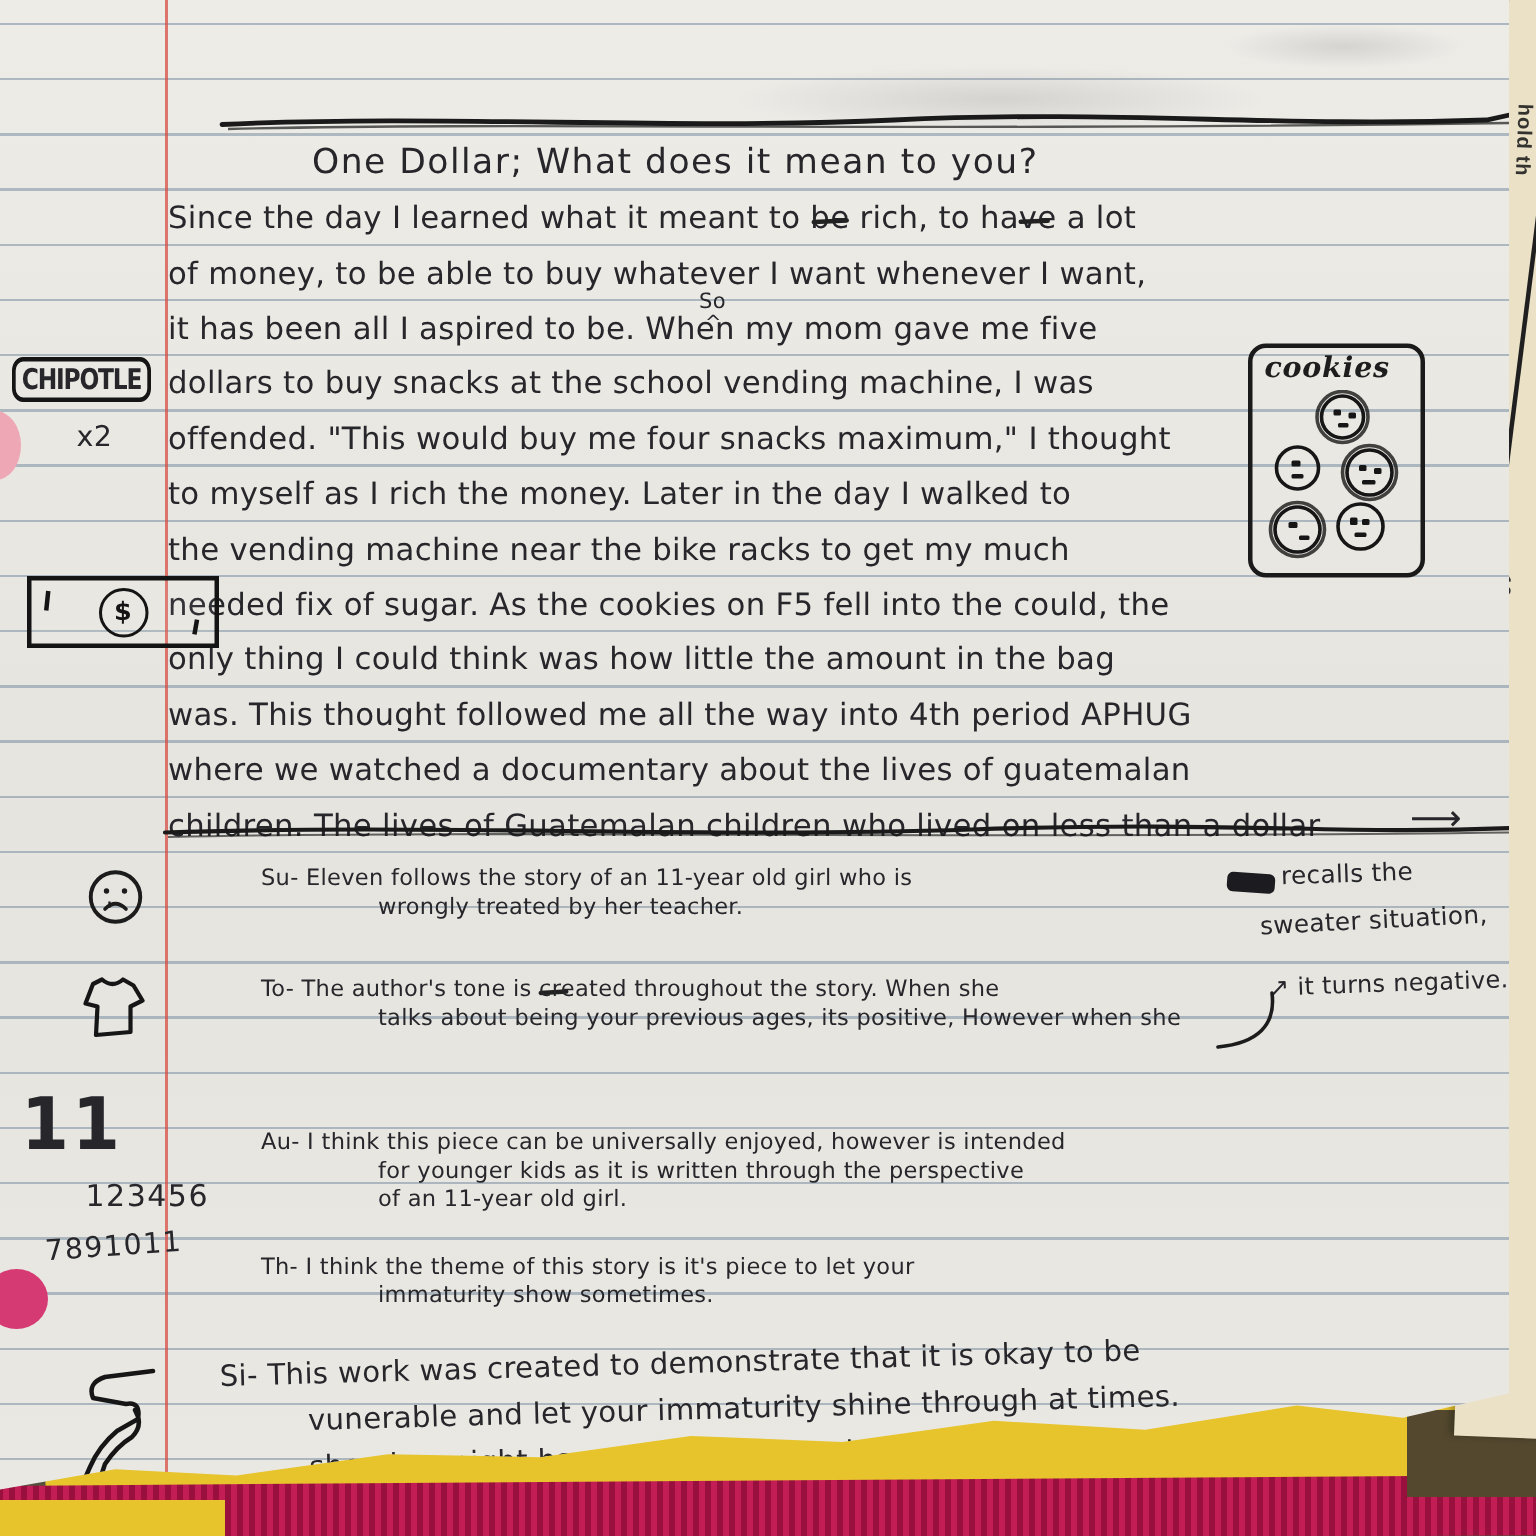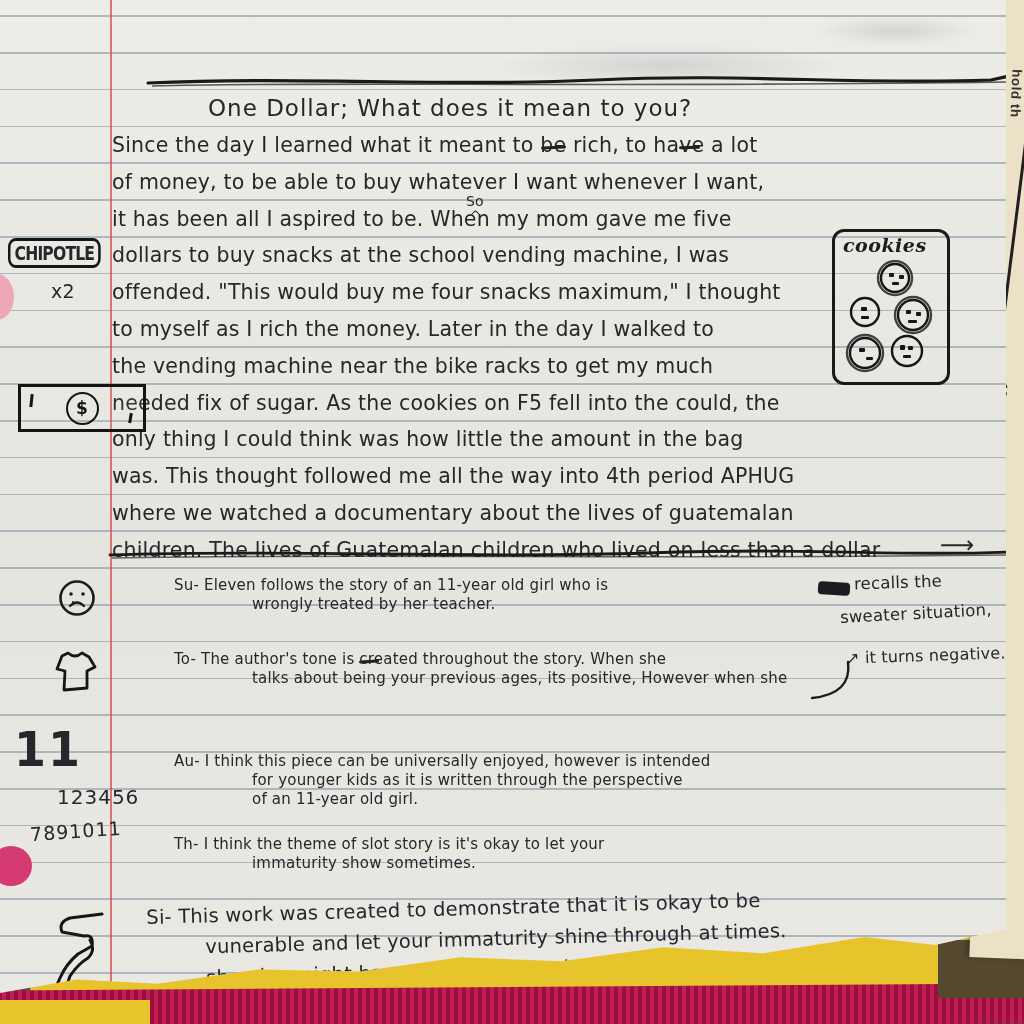--- a/index.html
+++ b/index.html
@@ -143,21 +143,21 @@
     <div class="note note-to">
       <div class="nline hw">To- The author's tone is created throughout the story. When she</div>
       <div class="nline hw cont">talks about being your previous ages, its positive, However when she</div>
     </div>
     <div class="note note-au">
       <div class="nline hw">Au- I think this piece can be universally enjoyed, however is intended</div>
       <div class="nline hw cont">for younger kids as it is written through the perspective</div>
       <div class="nline hw cont">of an 11-year old girl.</div>
     </div>
     <div class="note note-th">
-      <div class="nline hw">Th- I think the theme of slot story is it's okay to let your</div>
+      <div class="nline hw">Th- I think the theme of this story is it's piece to let your</div>
       <div class="nline hw cont">immaturity show sometimes.</div>
     </div>
     <div class="note note-si">
       <div class="nline hw">Si- This work was created to demonstrate that it is okay to be</div>
       <div class="nline hw cont">vunerable and let your immaturity shine through at times.</div>
       <div class="nline hw cont">she also might have meant for it to be a relatabe piece.</div>
     </div>
 
     <div class="chipotle-box hw">CHIPOTLE</div>
     <div class="chipotle-qty hw">x2</div>

